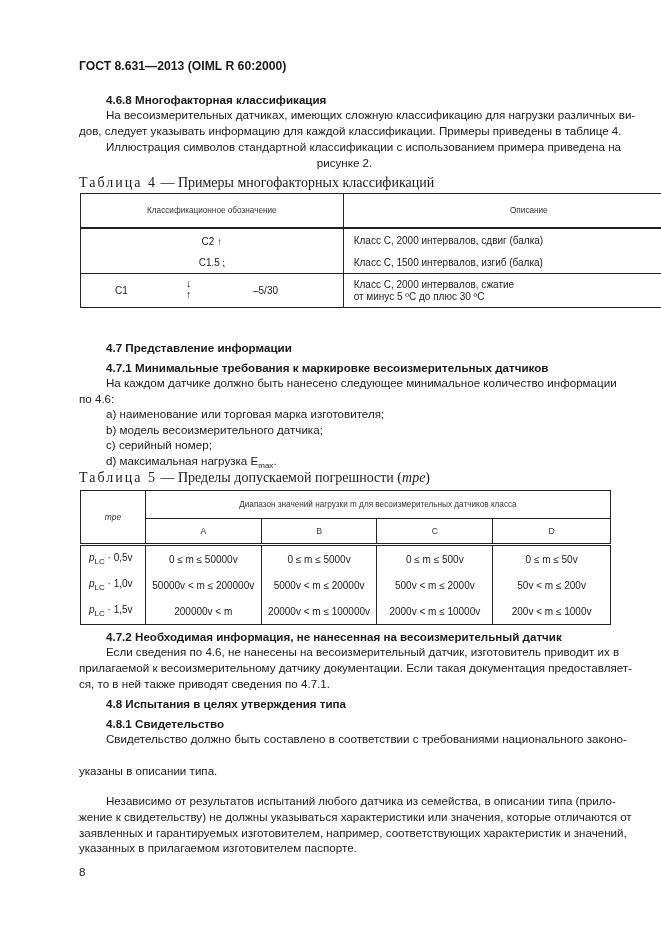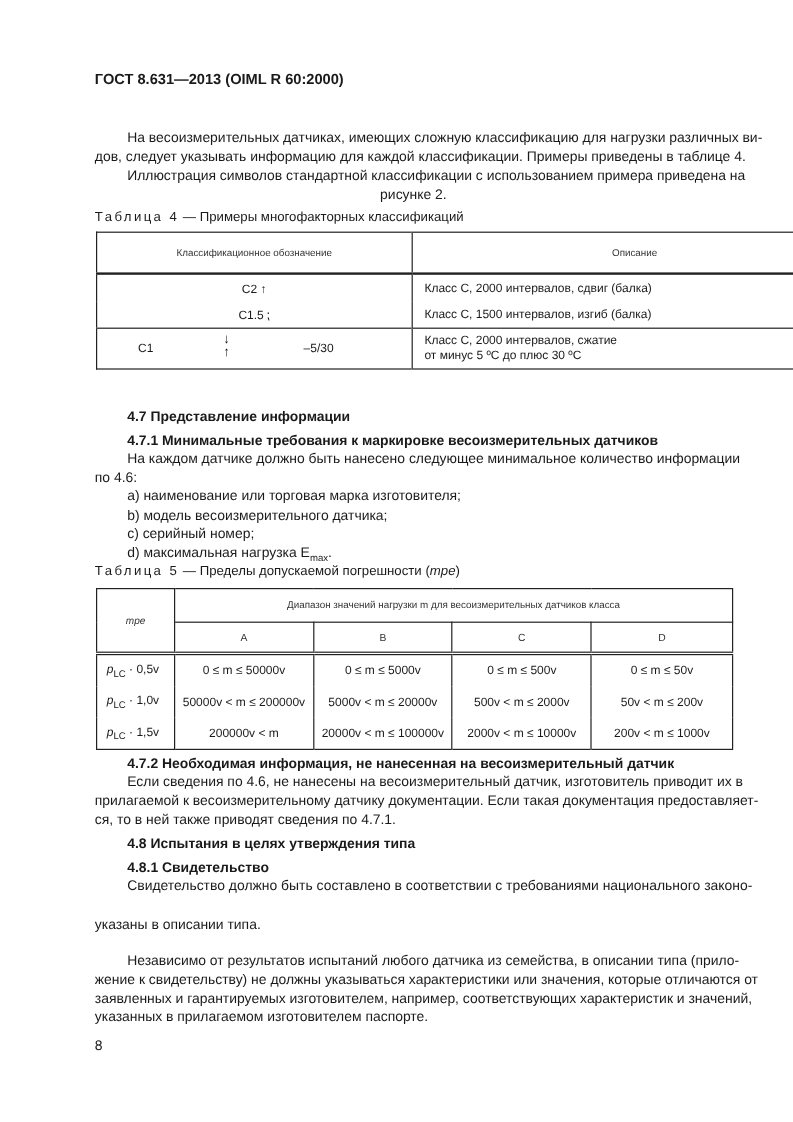--- a/index.html
+++ b/index.html
@@ -4,21 +4,21 @@
 <style>
   html, body { margin: 0; padding: 0; background: #ffffff; }
   body { width: 661px; height: 935px; position: relative; overflow: hidden;
          font-family: "Liberation Sans", sans-serif; color: #1a1a1a; }
   .page { position: absolute; left: 0; top: 0; width: 661px; height: 935px; padding-left: 30px; }
   .abs { position: absolute; }
   .hdr { left: 79px; top: 59px; font-size: 12.2px; font-weight: bold; white-space: nowrap; }
   .h { font-weight: bold; font-size: 11.6px; white-space: nowrap; }
   .line { position: absolute; left: 79px; width: 531px; font-size: 11.6px; white-space: nowrap; }
   .jl { text-align: justify; text-align-last: justify; }
-  .cap { font-size: 11px; white-space: nowrap; }
+  .cap { font-size: 14px; white-space: nowrap; font-family: Liberation Serif, serif; }
   .cap .sp { letter-spacing: 2px; }
   .li { left: 106px; font-size: 11.6px; white-space: nowrap; }
 
   table { border-collapse: collapse; position: absolute; }
   td { padding: 0; font-size: 10px; }
 
   
   .t4 { left: 80px; top: 193px; width: 635px; border: 1px solid #222; }
   .t4 .head td { height: 33px; font-size: 8.2px; color: #333; text-align: center; border-bottom: 2px solid #222; }
   .t4 .c-left { border-right: 1px solid #222; }
@@ -36,20 +36,21 @@
   .t5 i { font-style: italic; }
   .pnum { left: 79px; top: 843px; font-size: 11.6px; }
 </style>
 </head>
 <body>
 
 <div class="page">
 
   <div class="abs hdr">ГОСТ 8.631—2013 (OIML R 60:2000)</div>
 
+  <div class="abs h" style="left:106px;top:93px;">4.6.8  Многофакторная классификация</div>
   <div class="line jl" style="top:108px;"><span style="display:inline-block;width:27px"></span><span>На весоизмерительных датчиках, имеющих сложную классификацию для нагрузки различных ви-</span></div>
   <div class="line" style="top:124px;">дов, следует указывать информацию для каждой классификации. Примеры приведены в таблице 4.</div>
   <div class="line jl" style="top:140px;"><span style="display:inline-block;width:27px"></span><span>Иллюстрация символов стандартной классификации с использованием примера приведена на</span></div>
   <div class="line" style="top:156px;text-align:center;">рисунке 2.</div>
 
   <div class="abs cap" style="left:79px;top:175px;"><span class="sp">Таблица 4</span><span> — Примеры многофакторных классификаций</span></div>
 
   <table class="t4">
     <colgroup>
         <col style="width:220px">

